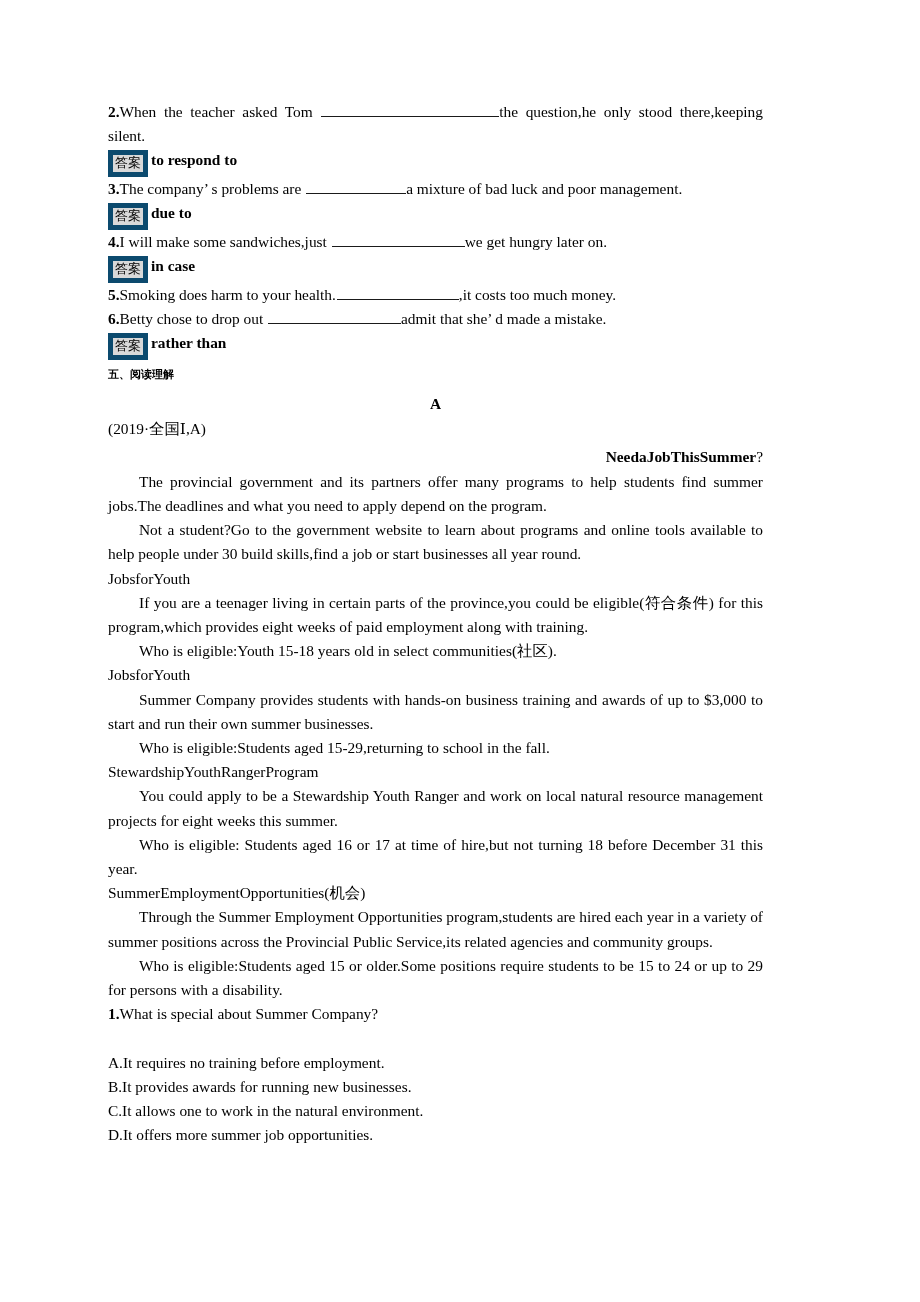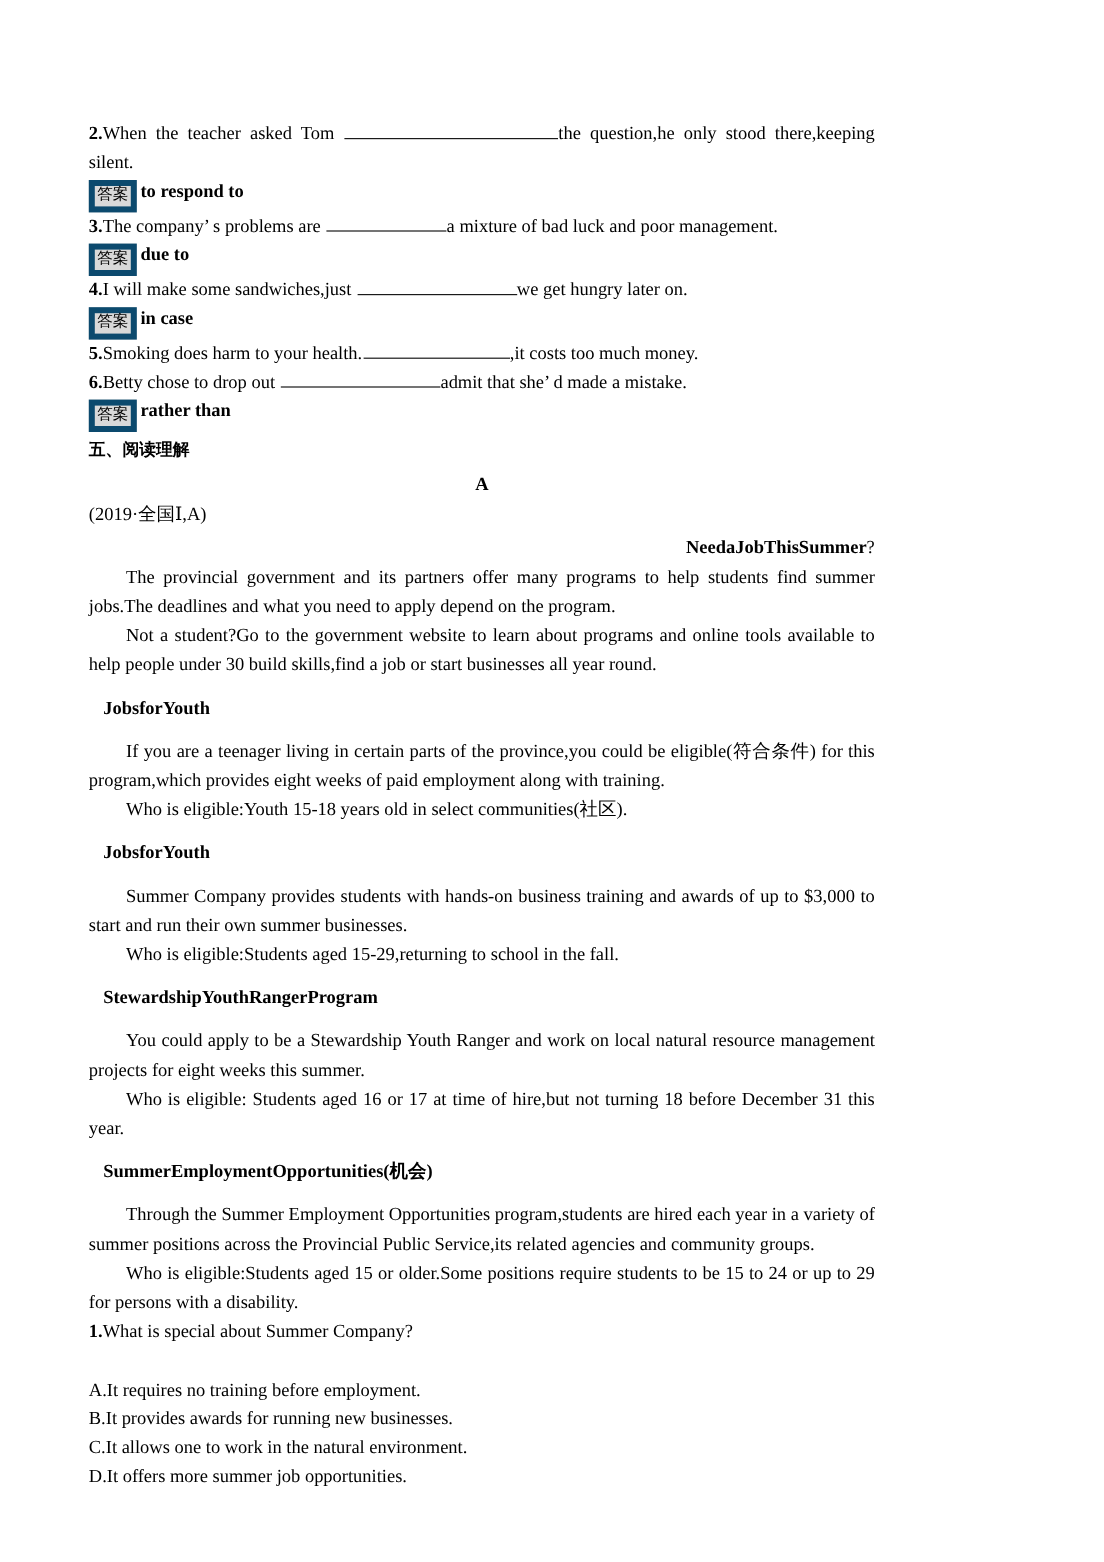--- a/index.html
+++ b/index.html
@@ -12,21 +12,21 @@
     height: 1302px;
     font-family: "Liberation Serif", "DejaVu Serif", serif;
     color: #000000;
     -webkit-font-smoothing: antialiased;
   }
   .page {
     position: relative;
     width: 920px;
     height: 1302px;
     box-sizing: border-box;
-    padding: 100px 135px 0 74px;
+    padding: 100px 135px 0 108px;
   }
   .body-col {
     width: 655px;
     font-size: 15.4px;
     line-height: 24.2px;
     text-align: justify;
     text-justify: inter-word;
   }
 
   
@@ -65,21 +65,21 @@
   }
   .ans-text {
     margin-left: 3px;
     font-weight: bold;
   }
 
   
   .section-heading {
     font-family: "DejaVu Sans", sans-serif;
     font-weight: bold;
-    font-size: 14px;
+    font-size: 11px;
     line-height: 26px;
     margin: 2px 0 0 0;
   }
 
   
   .center-letter {
     text-align: center;
     font-weight: bold;
     font-size: 15.4px;
     line-height: 25px;
@@ -97,22 +97,22 @@
     margin: 3px 0 0 0;
   }
   .passage-title .t-bold { font-weight: bold; }
   .passage-title .t-plain { font-weight: normal; }
 
   .para {
     margin: 0;
     text-indent: 31px;
   }
   .sub-head {
-    margin: 12px;
-    font-weight: bold;
+    margin: 0;
+    font-weight: normal;
   }
 
   .mc-gap {
     height: 24.2px;
   }
   .mc-option {
     margin: 0;
   }
 </style>
 </head>

